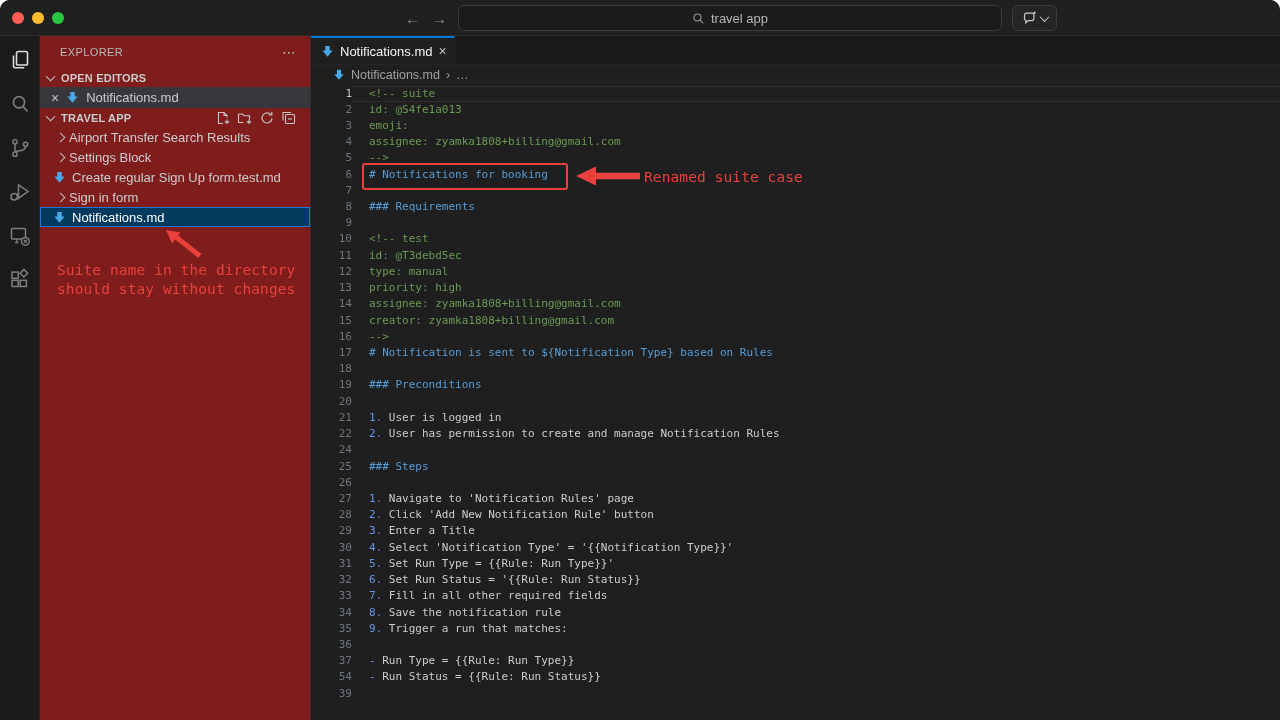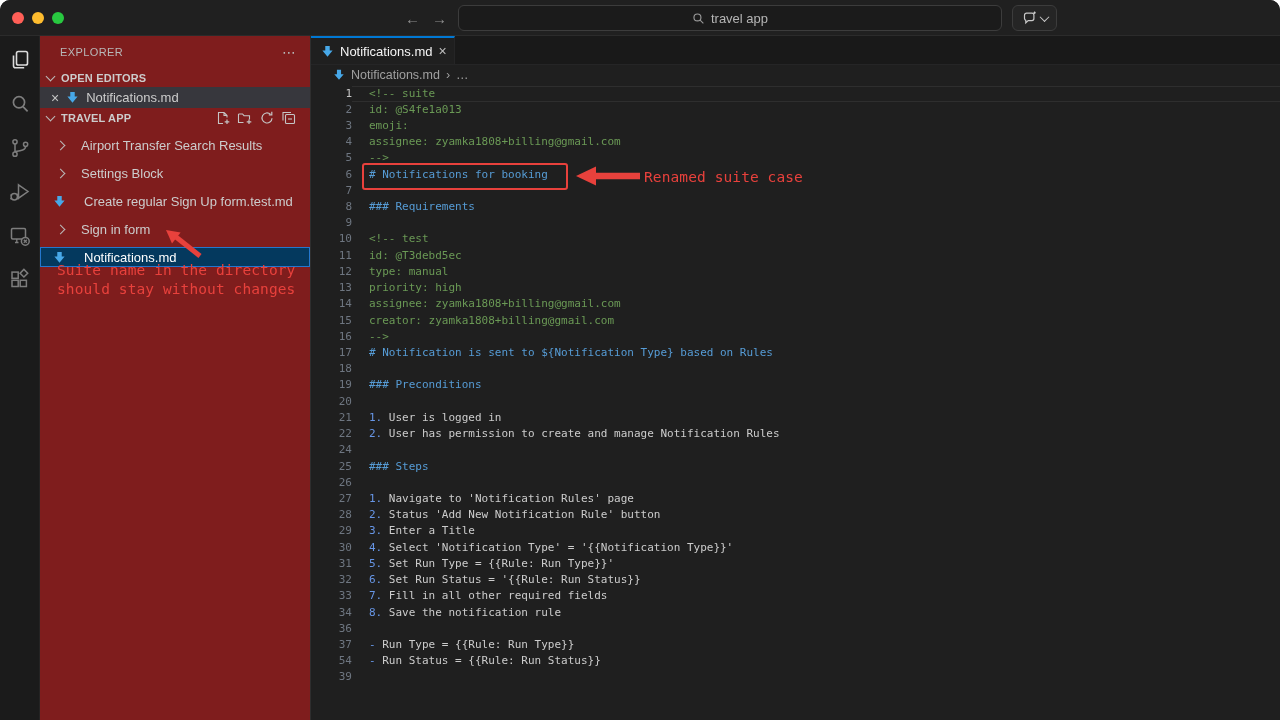--- a/index.html
+++ b/index.html
@@ -42,21 +42,21 @@
   .sec-header { height:19px; display:flex; align-items:center; padding-left:4px; gap:2px; }
   .sec-header .lbl { font-size:11px; font-weight:bold; color:#cccccc; letter-spacing:.2px; }
   .chev-down { width:7px; height:7px; border-right:1.3px solid #bbb; border-bottom:1.3px solid #bbb;
                transform:rotate(45deg); margin:0 5px 3px 3px; flex:none; }
   .chev-right { width:7px; height:7px; border-right:1.3px solid #bbb; border-bottom:1.3px solid #bbb;
                 transform:rotate(-45deg); margin:0 5px 0 3px; flex:none; }
   .oe-row { height:21px; display:flex; align-items:center; background:#37373d; padding-left:11px; gap:7px;
             font-size:13px; }
   .oe-row .x { color:#c5c5c5; font-size:14px; line-height:1; }
   .ws-actions { margin-left:auto; display:flex; gap:6px; padding-right:13px; color:#c5c5c5; }
-  .tree-row { height:20px; display:flex; align-items:center; padding-left:14px; font-size:13px; gap:12px;margin-top:8px; }
+  .tree-row { height:20px; display:flex; align-items:center; padding-left:14px; font-size:13px; gap:0; }
   .tree-row .md-ic { margin-right:6px; margin-left:-1px; flex:none; }
   .tree-row.sel { background:#04395e; border:1px solid #2477ce; color:#ffffff; padding-left:13px; }
   .mdarrow { display:inline-block; }
 
   
   .editor { flex:1; background:#1f1f1f; display:flex; flex-direction:column; position:relative; }
   .tabbar { height:29px; background:#191919; display:flex; border-bottom:1px solid #252526; }
   .tab { width:144px; background:#1f1f1f; border-top:2px solid #0078d4; border-right:1px solid #252526;
          display:flex; align-items:center; padding:0 10px; gap:6px; font-size:13px; color:#f5f5f5; }
   .tab .x { margin-left:auto; color:#bdbdbd; font-size:14px; }
@@ -385,21 +385,21 @@
           <div class="line">
             <span class="ln">26</span>
             <span class="lc"></span>
           </div>
           <div class="line">
             <span class="ln">27</span>
             <span class="lc"><span class="c-marker">1.</span><span class="c-text"> Navigate to 'Notification Rules' page</span></span>
           </div>
           <div class="line">
             <span class="ln">28</span>
-            <span class="lc"><span class="c-marker">2.</span><span class="c-text"> Status 'Add New Notification Rule' button</span></span>
+            <span class="lc"><span class="c-marker">2.</span><span class="c-text"> Click 'Add New Notification Rule' button</span></span>
           </div>
           <div class="line">
             <span class="ln">29</span>
             <span class="lc"><span class="c-marker">3.</span><span class="c-text"> Enter a Title</span></span>
           </div>
           <div class="line">
             <span class="ln">30</span>
             <span class="lc"><span class="c-marker">4.</span><span class="c-text"> Select 'Notification Type' = '{{Notification Type}}'</span></span>
           </div>
           <div class="line">
@@ -410,20 +410,24 @@
             <span class="ln">32</span>
             <span class="lc"><span class="c-marker">6.</span><span class="c-text"> Set Run Status = '{{Rule: Run Status}}</span></span>
           </div>
           <div class="line">
             <span class="ln">33</span>
             <span class="lc"><span class="c-marker">7.</span><span class="c-text"> Fill in all other required fields</span></span>
           </div>
           <div class="line">
             <span class="ln">34</span>
             <span class="lc"><span class="c-marker">8.</span><span class="c-text"> Save the notification rule</span></span>
+          </div>
+          <div class="line">
+            <span class="ln">35</span>
+            <span class="lc"><span class="c-marker">9.</span><span class="c-text"> Trigger a run that matches:</span></span>
           </div>
           <div class="line">
             <span class="ln">36</span>
             <span class="lc"></span>
           </div>
           <div class="line">
             <span class="ln">37</span>
             <span class="lc"><span class="c-marker">-</span><span class="c-text"> Run Type = {{Rule: Run Type}}</span></span>
           </div>
           <div class="line">

